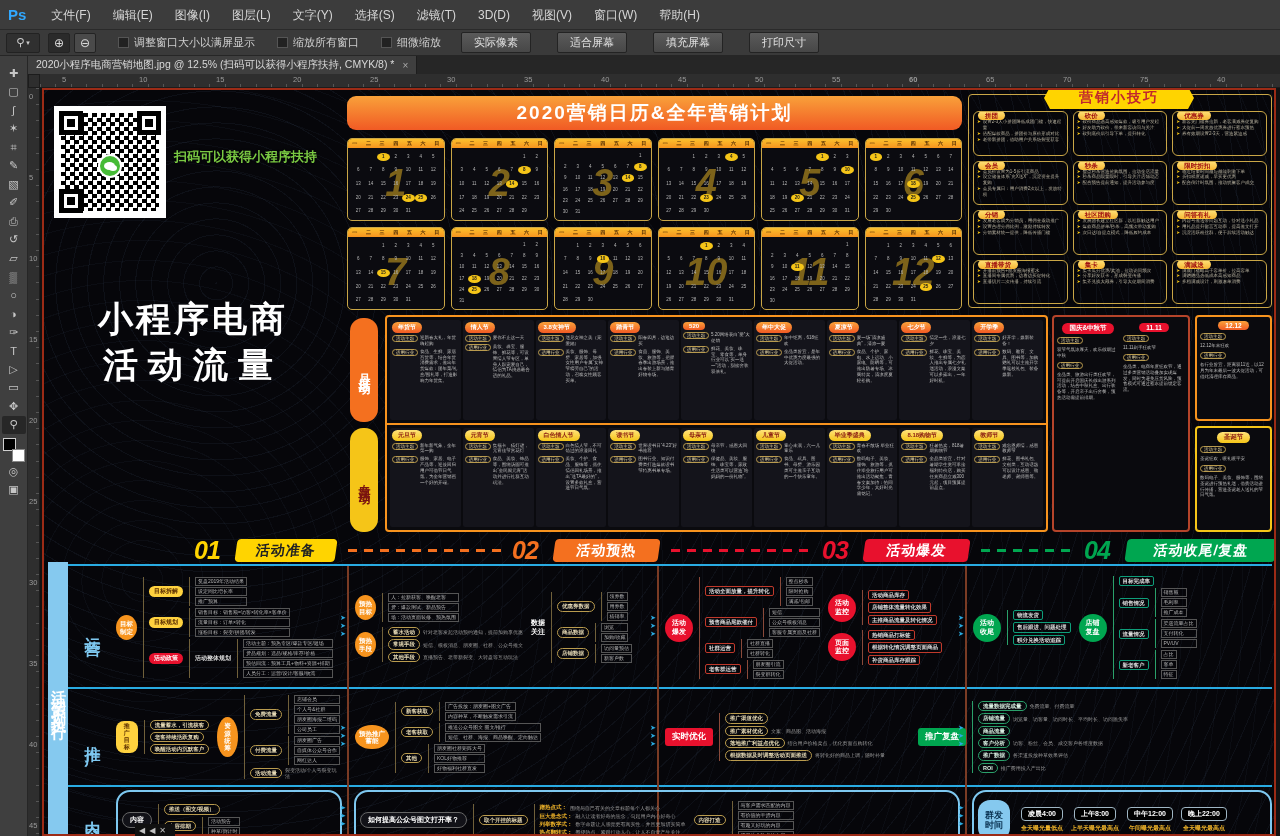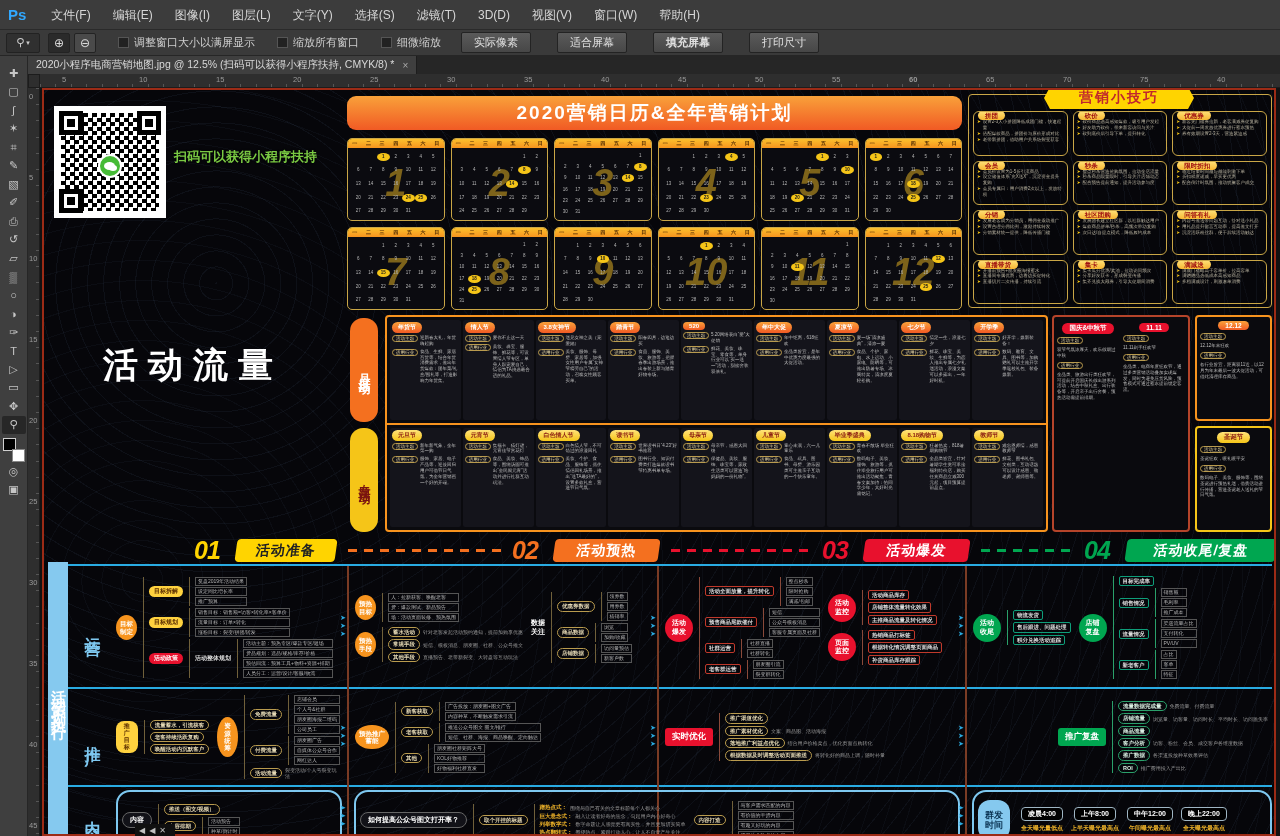--- a/index.html
+++ b/index.html
@@ -192,21 +192,21 @@
   <label class="chk" style="margin-left:14px;">
     <span class="box"></span>
     <span>缩放所有窗口</span>
   </label>
   <label class="chk" style="margin-left:14px;">
     <span class="box"></span>
     <span>细微缩放</span>
   </label>
   <button class="obtn" style="margin-left:12px;">实际像素</button>
   <button class="obtn" style="margin-left:18px;">适合屏幕</button>
-  <button class="obtn" style="margin-left:18px;font-weight:bold;">填充屏幕</button>
+  <button class="obtn" style="margin-left:18px;">填充屏幕</button>
   <button class="obtn" style="margin-left:18px;">打印尺寸</button>
 </div>
 
 <div id="tabbar">
   <div id="tab">
     <span>2020小程序电商营销地图.jpg @ 12.5% (扫码可以获得小程序扶持, CMYK/8) *</span>
     <span class="close">×</span>
   </div>
 </div>
 
@@ -279,20 +279,21 @@
       <div class="finder" id="f1"></div>
       <div class="finder" id="f2"></div>
       <div class="finder" id="f3"></div>
     </div>
     <div id="wechat">
           <i></i>
           <em></em>
         </div>
   </div>
   <div id="qr-caption">扫码可以获得小程序扶持</div>
+  <div id="title1">小程序电商</div>
   <div id="title2">活动流量</div>
 
   <div id="cal-banner">2020营销日历&amp;全年营销计划</div>
   <div id="cal-grid">
         <div class="cal">
           <div class="cal-head">
             <span>一</span>
             <span>二</span>
             <span>三</span>
             <span>四</span>
@@ -1698,21 +1699,21 @@
               <span class="nl po">落地推广利益点优化</span>
               <span class="nd">结合用户价格卖点，优化页面点购转化</span>
             </div>
             <div class="tn">
               <span class="nl po">根据数据及时调整活动页面推送</span>
               <span class="nd">将转化好的商品上调，随时补量</span>
             </div>
           </div>
         </div>
       </div>
-  <div class="cell p4" id="cell-r2c4" style="left:925px;top:600px;width:303px;height:94px;justify-content:flex-end;">
+  <div class="cell p4" id="cell-r2c4" style="left:870px;top:600px;width:303px;height:94px;">
         <div class="tn">
           <span class="nl rg">推广复盘</span>
           <div class="kids">
             <div class="tn">
               <span class="nl po">流量数据完成量</span>
               <span class="nd">免费流量、付费流量</span>
             </div>
             <div class="tn">
               <span class="nl po">店铺流量</span>
               <span class="nd">浏览量、访客量、访问时长、平均时长、访问跳失率</span>

